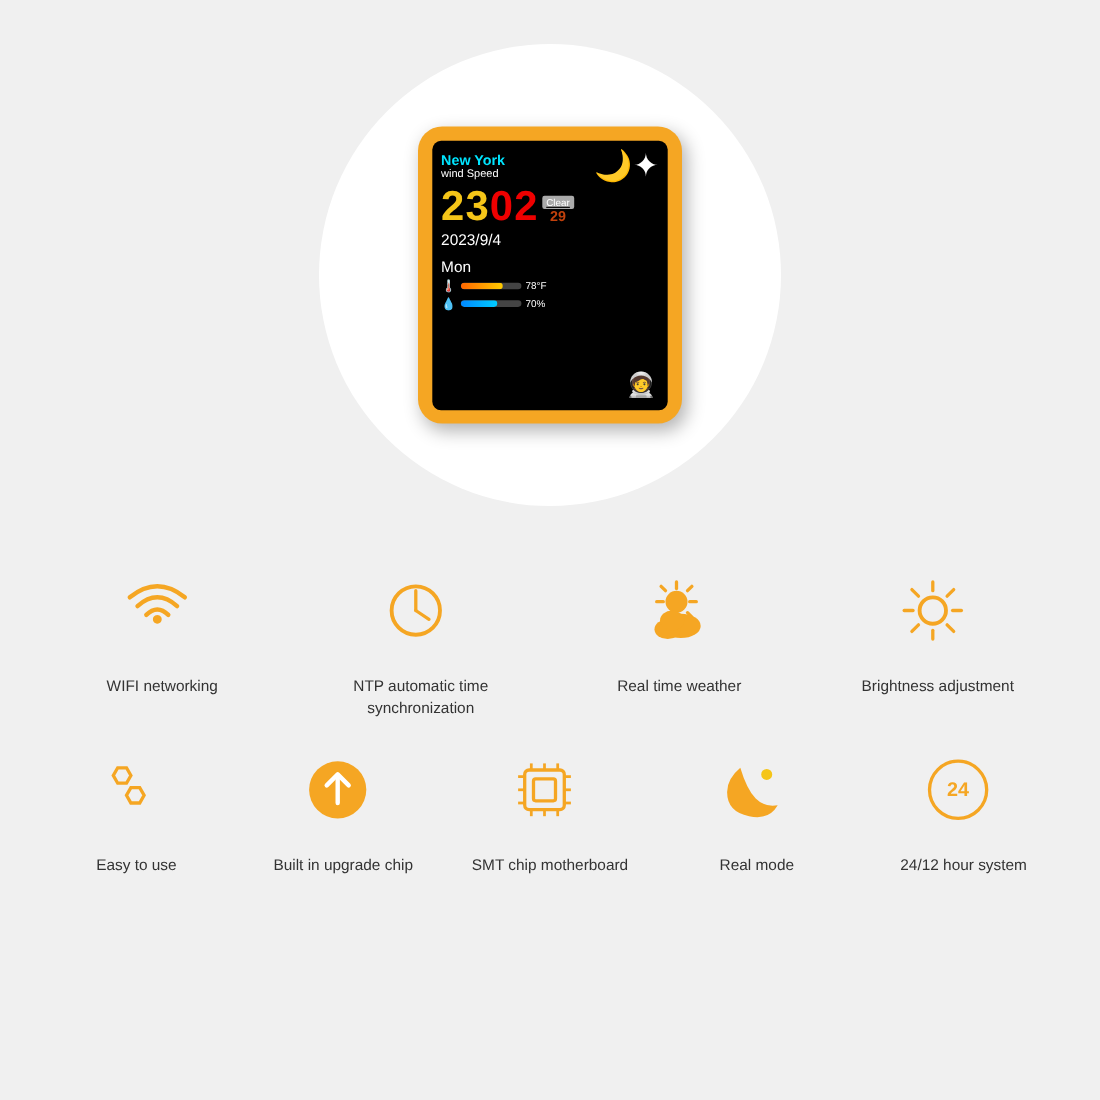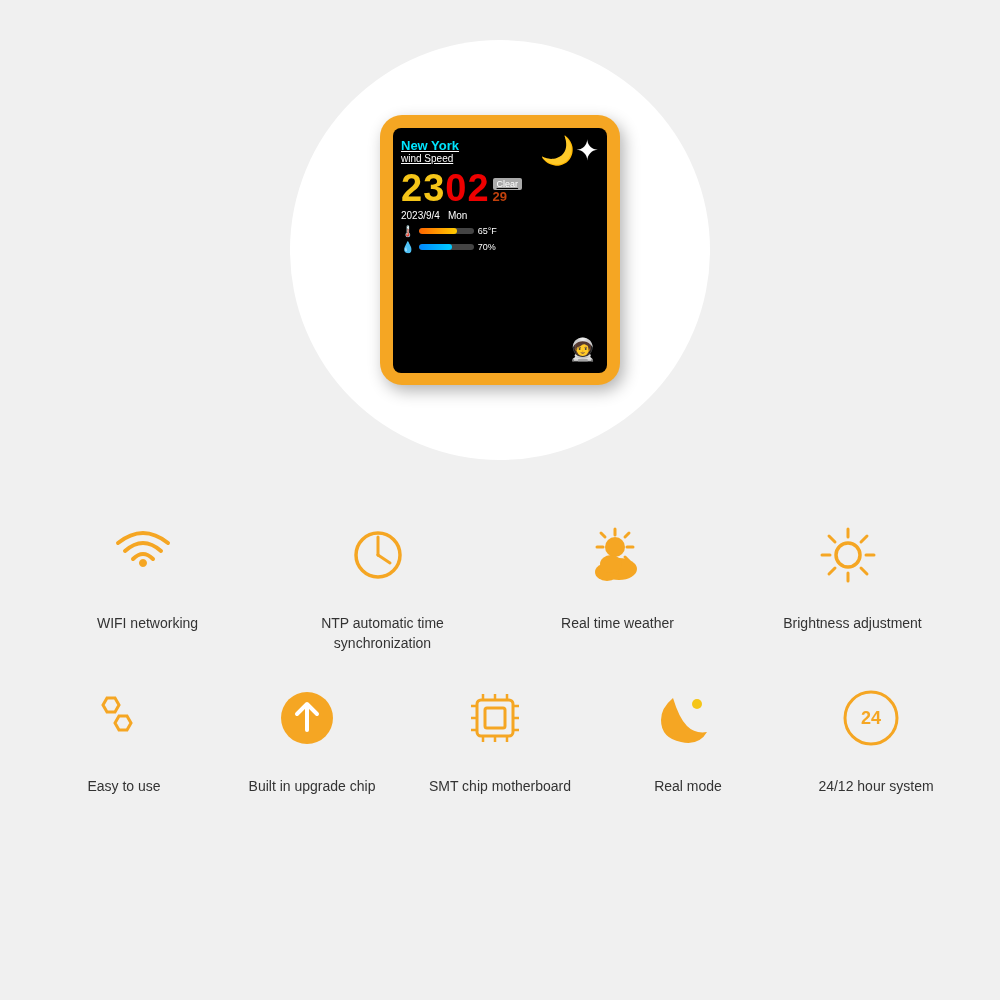--- a/index.html
+++ b/index.html
@@ -54,21 +54,20 @@
 
     .screen-top {
       display: flex;
       justify-content: space-between;
       align-items: flex-start;
     }
 
     .city-wind {
       color: white;
       font-size: 11px;
-      text-decoration: underline;
     }
 
     .city-name {
       color: #00e5ff;
       font-size: 13px;
       font-weight: bold;
     }
 
     .wind-label {
       color: white;
@@ -94,21 +93,21 @@
 
     .digit-2 { color: #f5c518; font-size: 38px; font-weight: bold; line-height: 1; }
     .digit-3 { color: #f5c518; font-size: 38px; font-weight: bold; line-height: 1; }
     .digit-0 { color: #e00; font-size: 38px; font-weight: bold; line-height: 1; }
     .digit-last { color: #e00; font-size: 38px; font-weight: bold; line-height: 1; }
 
     .weather-info {
       margin-left: 4px;
       display: flex;
       flex-direction: column;
-      align-items: flex-start;
+      align-items: center;
       justify-content: flex-end;
       padding-bottom: 4px;
       text-decoration: underline;
     }
 
     .clear-badge {
       background: #aaa;
       color: white;
       font-size: 9px;
       padding: 1px 4px;
@@ -117,24 +116,25 @@
 
     .temp-num {
       color: #c2410c;
       font-size: 13px;
       font-weight: bold;
       line-height: 1;
     }
 
     .date-row {
       color: white;
-      font-size: 10px;
+      font-size: 14px;
       margin-top: 3px;
       display: flex;
       gap: 8px;
+      flex-direction: column;
     }
 
     .sensor-rows {
       margin-top: 4px;
     }
 
     .sensor-row {
       display: flex;
       align-items: center;
       gap: 4px;
@@ -245,21 +245,21 @@
           <span>2023/9/4</span>
           <span>Mon</span>
         </div>
 
         <div class="sensor-rows">
           <div class="sensor-row">
             <span class="sensor-icon">🌡️</span>
             <div class="sensor-bar">
               <div class="sensor-fill-temp"></div>
             </div>
-            <span class="sensor-val">65°F</span>
+            <span class="sensor-val">78°F</span>
           </div>
           <div class="sensor-row">
             <span class="sensor-icon">💧</span>
             <div class="sensor-bar">
               <div class="sensor-fill-hum"></div>
             </div>
             <span class="sensor-val">70%</span>
           </div>
         </div>
 

